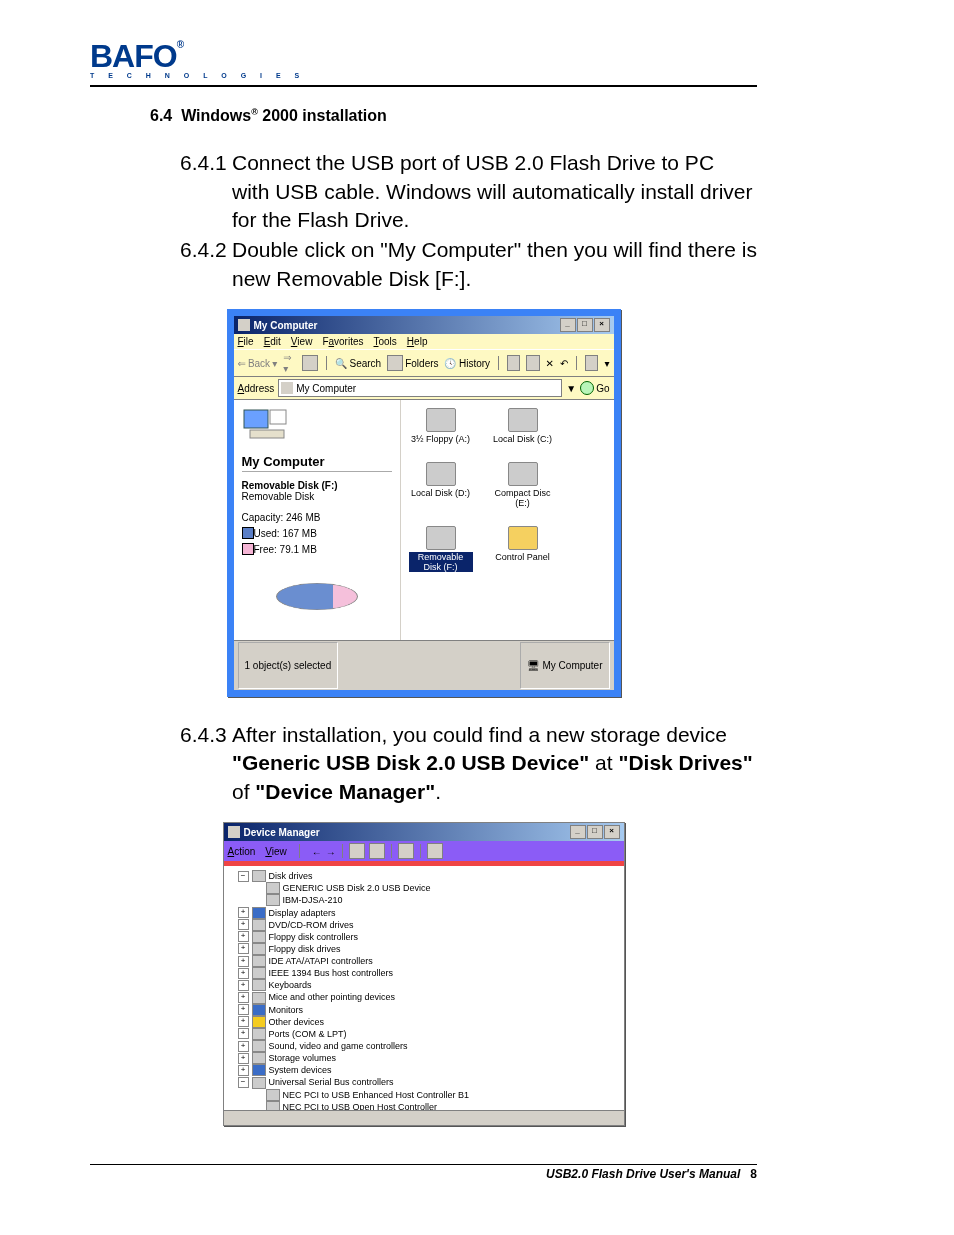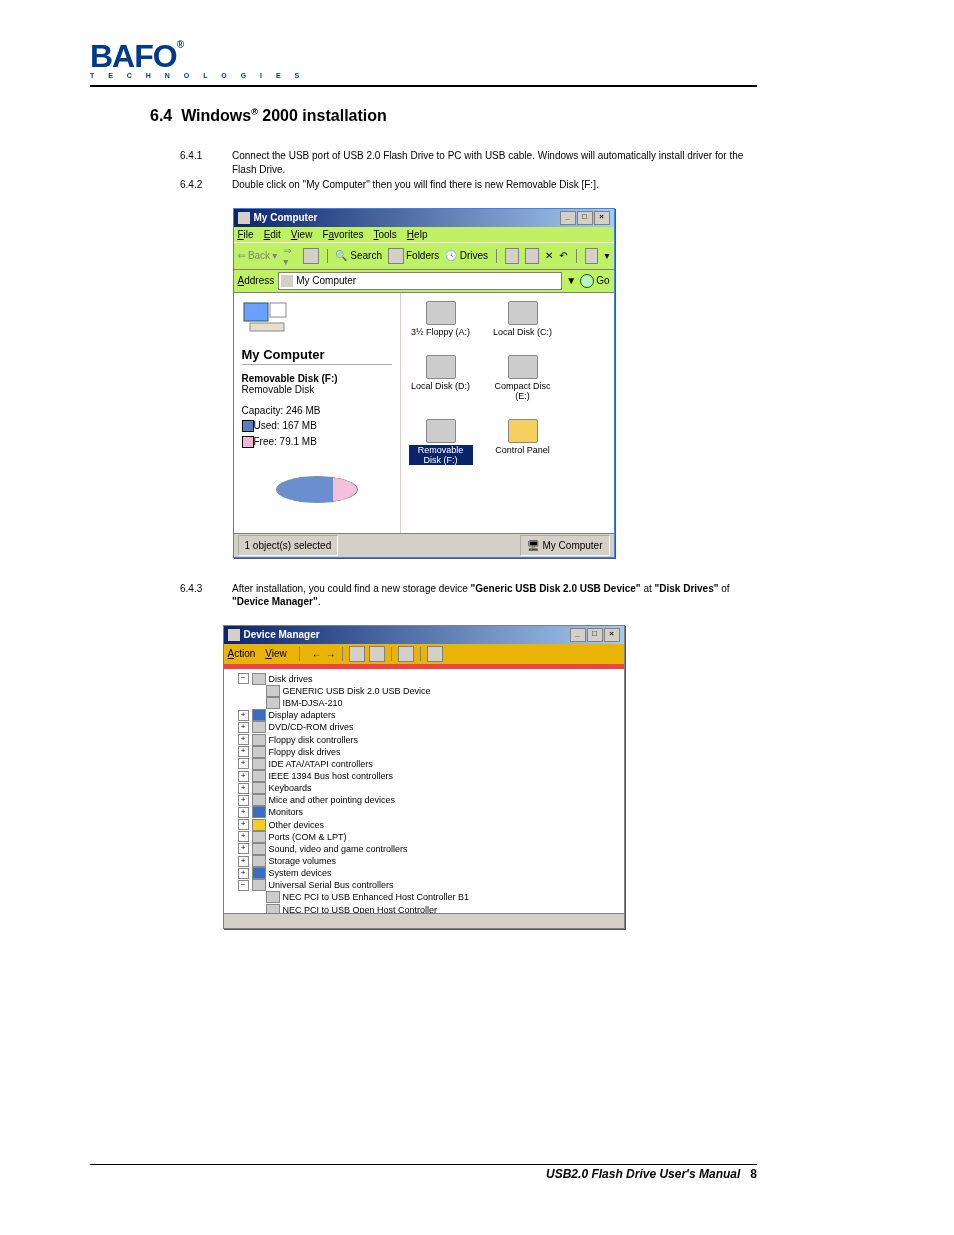--- a/index.html
+++ b/index.html
@@ -34,31 +34,31 @@
     font-weight:700;
   }
   .hr{border:0;border-top:2px solid #000;margin:4px 0 20px 0}
   .section-heading{
     font-weight:900;
     font-size:16px;
     margin:0 0 24px 60px;
     font-family:Arial,Helvetica,sans-serif;
   }
   .section-heading sup{font-size:9px}
-  .steps{margin-left:90px;font-size:10px;line-height:1.35}
+  .steps{margin-left:90px;font-size:21px;line-height:1.35}
   .step{display:flex;margin-bottom:2px}
   .step-num{width:52px;flex:none}
   .step-text{flex:1}
   .screenshot-wrap{display:flex;justify-content:center;margin:16px 0 24px 0}
   .win2k{
     width:380px;
-    border:1px solid #3b82f6;
+    border:7px solid #3b82f6;
     font-family:Tahoma,Arial,sans-serif;
     font-size:10px;
-    background:#bef264;
+    background:#fef9c3;
     box-shadow:1px 1px 0 #555;
   }
   .titlebar{
     background:linear-gradient(90deg,#0a246a,#a6caf0);
     color:#fff;
     font-weight:700;
     padding:2px 4px;
     display:flex;
     align-items:center;
     justify-content:space-between;
@@ -90,27 +90,27 @@
   .sw-blue{background:#5a7ec6}
   .sw-pink{background:#f5b5d5}
   .pie{width:80px;height:45px;margin:18px auto 0 auto;border:1px solid #888;border-radius:50%/50%;background:linear-gradient(90deg,#6a8ed0 70%,#f5c0db 70%);transform:rotateX(55deg)}
   .mc-right{flex:1;padding:8px;position:relative;overflow-y:scroll}
   .drive-grid{display:flex;flex-wrap:wrap;gap:18px}
   .drive{width:64px;text-align:center;font-size:9px}
   .drive-ico{width:28px;height:22px;margin:0 auto 2px auto;background:#ccc;border:1px solid #888;border-radius:2px}
   .drive.sel .drive-label{background:#0a246a;color:#fff}
   .drive-label{display:inline-block;padding:0 2px}
   .statusbar{display:flex;justify-content:space-between;padding:1px 4px;border-top:1px solid #808080;font-size:10px;background:#d4d0c8}
-  .statusbar .cell{border:1px inset #fff;padding:4px 6px}
+  .statusbar .cell{border:1px inset #fff;padding:17px 6px}
   .dm{
     width:400px;
     border:1px solid #808080;
     font-family:Tahoma,Arial,sans-serif;
     font-size:10px;
-    background:#eab308;
+    background:#8b5cf6;
     box-shadow:1px 1px 0 #555;
   }
   .dm-toolbar{padding:2px 4px;display:flex;align-items:center;gap:10px;font-size:10px;border-bottom:5px solid #ef4444}
   .dm-tb-icons{display:flex;gap:4px;align-items:center}
   .dm-body{background:#fff;height:236px;overflow-y:scroll;padding:4px 4px 4px 14px;font-size:9px;line-height:1.35}
   .tree-item{display:flex;align-items:center;gap:3px;white-space:nowrap}
   .exp{width:9px;height:9px;border:1px solid #888;font-size:8px;line-height:7px;text-align:center;color:#000;background:#fff;flex:none}
   .node-ico{width:12px;height:10px;background:#ccc;border:1px solid #888;flex:none}
   .indent2{padding-left:28px}
   .dm-status{height:14px;border-top:1px solid #808080;background:#d4d0c8}
@@ -182,21 +182,21 @@
         <span class="tb-btn">⇒ ▾</span>
         <span class="tb-btn act">
             <span class="tb-ico"></span>
           </span>
         <span class="tb-sep"></span>
         <span class="tb-btn act">🔍<span>Search</span></span>
         <span class="tb-btn act">
             <span class="tb-ico"></span>
             <span>Folders</span>
           </span>
-        <span class="tb-btn act">🕓<span>Drives</span></span>
+        <span class="tb-btn act">🕓<span>History</span></span>
         <span class="tb-sep"></span>
         <span class="tb-ico"></span>
         <span class="tb-ico"></span>
         <span>✕</span>
         <span>↶</span>
         <span class="tb-sep"></span>
         <span class="tb-ico"></span>▾
       </div>
       <div class="addrbar">
         <span><u>A</u>ddress</span>

